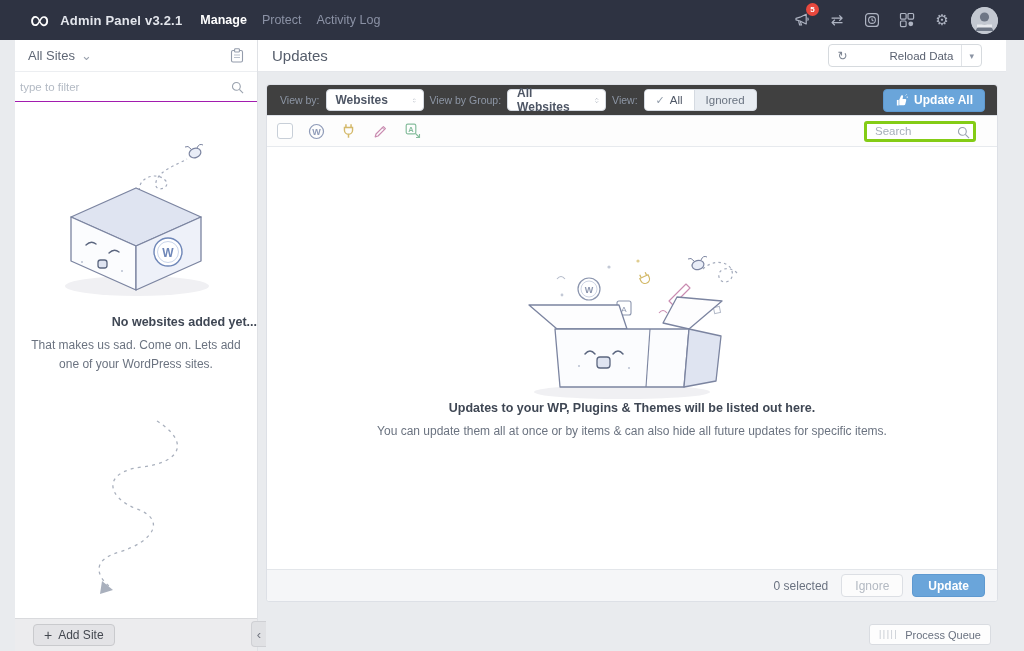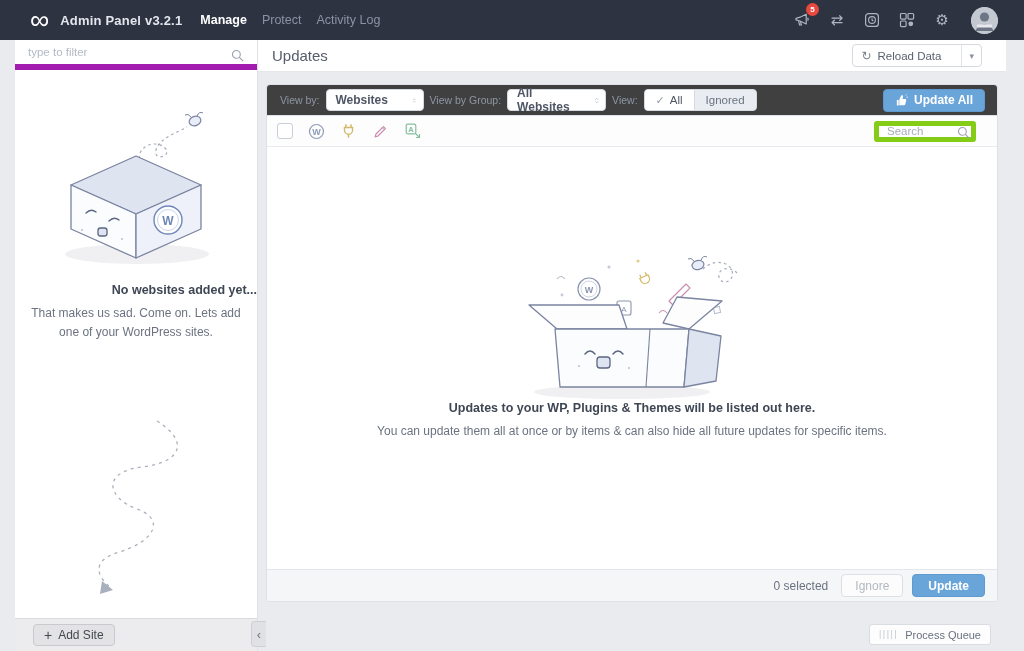--- a/index.html
+++ b/index.html
@@ -31,22 +31,22 @@
     margin-left:4px; cursor:pointer; }
 
   
   .sidebar { position:absolute; top:40px; left:15px; width:243px; height:611px;
     background:#fff; border-right:1px solid #dfe1e5; }
   .sites-row { height:32px; border-bottom:1px solid #eceef1; display:flex;
     align-items:center; padding:0 13px; }
   .sites-label { font-size:13px; color:#5f6775; cursor:pointer; }
   .sites-chevron { color:#9aa2ae; margin-left:6px; font-size:13px; line-height:10px; cursor:pointer; }
   .sites-right-icon { margin-left:auto; cursor:pointer; display:flex; }
-  .filter-row { height:30px; border-bottom:6px solid #a21caf; display:flex;
-    align-items:center; padding:0 13px; position:relative; }
+  .filter-row { height:30px; border-bottom:1px solid #a21caf; display:flex;
+    align-items:center; padding:0 5px; position:relative; }
   .filter-input { width:100%; border:none; font-size:11.5px; color:#5a6170;
     outline:none; background:transparent; padding-right:22px; }
   .filter-input::placeholder { color:#b3bac4; }
   .filter-search-icon { position:absolute; right:13px; top:8px; }
   .side-ill { display:block; margin:36px auto 0; }
   .side-empty-title { text-align:right; font-size:12.5px; font-weight:bold;
     color:#3f4754; margin-top:12px; }
   .side-empty-body { text-align:center; font-size:12px; color:#6b7380; width:212px;
     margin:7px auto 0; line-height:1.55; }
   .squiggle { position:absolute; left:42px; top:376px; }
@@ -63,21 +63,21 @@
     justify-content:center; font-size:13px; z-index:5; cursor:pointer; }
 
   
   .main-header { position:absolute; top:40px; left:258px; width:748px; height:32px;
     background:#fff; border-bottom:1px solid #e5e7eb; display:flex; align-items:center; }
   .page-title { margin-left:14px; font-size:15px; color:#555d6b; }
   .reload-btn { margin-left:auto; margin-right:24px; height:23px; background:#fff;
     border:1px solid #d6dade; border-radius:4px; display:flex; align-items:center;
     font-size:11.5px; color:#5a6170; cursor:pointer; }
   .reload-icon { font-size:12px; color:#7a8290; padding:0 6px 0 8px; }
-  .reload-label { padding-right:20px; }
+  .reload-label { padding-right:8px;margin-left:36px; }
   .reload-split { width:1px; height:100%; background:#e0e3e7; }
   .reload-caret { font-size:9px; color:#8a93a3; padding:0 7px; }
 
   .card { position:absolute; top:84px; left:266px; width:732px; height:518px;
     background:#fff; border:1px solid #dde0e6; border-radius:3px; display:flex;
     flex-direction:column; }
   .filter-bar { height:31px; background:#404040; border-bottom:1px solid #dfe3ea;
     display:flex; align-items:center; padding:0 7px; border-radius:3px 3px 0 0; flex:0 0 auto; }
   .flabel { font-size:10.5px; color:#8d96a5; margin:0 6px; white-space:nowrap; }
   .fselect { height:22px; background:#fff; border:1px solid #d5dae1; border-radius:4px;
@@ -95,21 +95,21 @@
     border:1px solid #5e99d0; color:#fff; border-radius:4px; font-size:12px; font-weight:bold;
     display:flex; align-items:center; gap:6px; padding:0 11px; cursor:pointer; }
 
   .toolbar { height:31px; background:#fdfdfd; border-bottom:1px solid #e7eaee;
     display:flex; align-items:center; padding:0 10px; gap:15px; flex:0 0 auto; }
   .checkbox { width:16px; height:16px; border:1px solid #c8cfd8; border-radius:3px;
     background:#fff; cursor:pointer; }
   .ticon { width:17px; height:17px; display:flex; align-items:center; justify-content:center;
     cursor:pointer; }
   .search-wrap { margin-left:auto; margin-right:11px; position:relative; }
-  .search-input { width:102px; height:21px; border:5px solid #84cc16; border-radius:3px;
+  .search-input { width:112px; height:21px; border:3px solid #84cc16; border-radius:3px;
     font-size:11.5px; padding:0 22px 0 8px; color:#555d6b; outline:none; background:#fff; }
   .search-input::placeholder { color:#a6aeb9; }
   .search-icon-abs { position:absolute; right:6px; top:4px; }
 
   .content { flex:1 1 auto; position:relative; background:#fff; }
   .center-block { position:absolute; top:104px; left:0; right:0; display:flex;
     flex-direction:column; align-items:center; }
   .empty-title { font-size:12.5px; font-weight:bold; color:#3f4754; }
   .empty-sub { font-size:12px; color:#6b7380; margin-top:9px; }
 
@@ -169,20 +169,31 @@
         <circle cx="13.5" cy="13.5" r="13.5" fill="#c3c8d1"></circle>
         <circle cx="13.5" cy="10" r="4.6" fill="#6e7685"></circle>
         <path d="M4.5 24 a9.5 9.5 0 0 1 18 0 Z" fill="#6e7685"></path>
         <rect x="6" y="17.5" width="15" height="3" fill="#e7e9ee"></rect>
       </svg>
     </span>
   </div>
 </div>
 
 <div class="sidebar">
+  <div class="sites-row">
+    <span class="sites-label">All Sites</span>
+    <span class="sites-chevron">⌄</span>
+    <span class="sites-right-icon">
+      <svg width="14" height="15" viewBox="0 0 14 15">
+        <rect x="1.5" y="2.5" width="11" height="11.5" rx="1.5" fill="none" stroke="#949cab" stroke-width="1.1"></rect>
+        <rect x="4.6" y="0.8" width="4.8" height="3.2" rx="0.8" fill="#fff" stroke="#949cab" stroke-width="1.1"></rect>
+        <path d="M4 7 H10 M4 9.5 H10" stroke="#b9c0cc" stroke-width="1"></path>
+      </svg>
+    </span>
+  </div>
   <div class="filter-row">
     <input class="filter-input" type="text" placeholder="type to filter" style="">
     <span class="filter-search-icon">
       <svg width="13" height="13" viewBox="0 0 14 14">
         <circle cx="5.8" cy="5.8" r="4.2" fill="none" stroke="#9aa2ae" stroke-width="1.2"></circle>
         <path d="M9 9 L13 13" stroke="#9aa2ae" stroke-width="1.2"></path>
       </svg>
     </span>
   </div>
 

